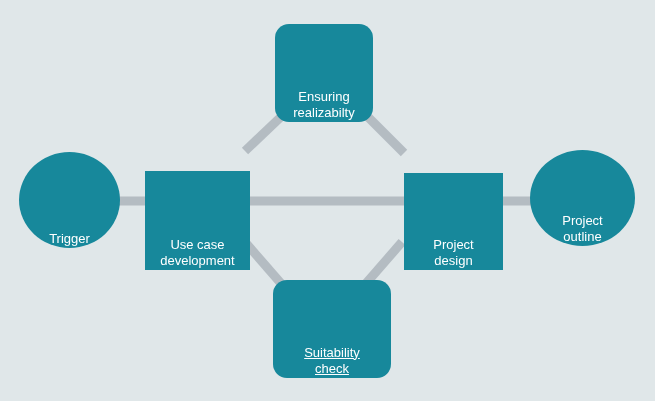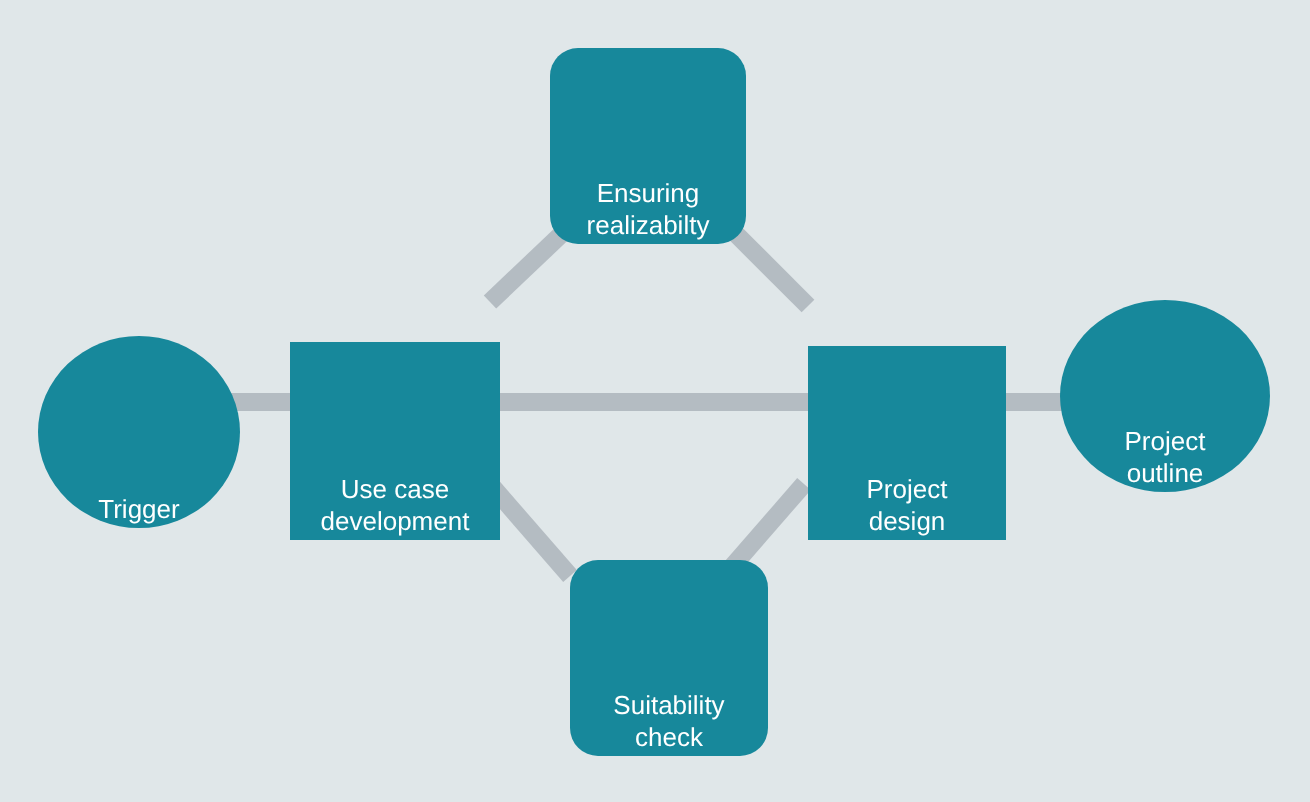--- a/index.html
+++ b/index.html
@@ -49,24 +49,24 @@
   }
   .node.rect {
     border-radius: 0;
     margin-top: 24px;
   }
   .node.rounded {
     border-radius: 14px;
   }
 
   
-  #node-trigger       { left: 19px;  top: 168px; width: 101px; height: 96px; }
+  #node-trigger       { left: 19px;  top: 152px; width: 101px; height: 96px; }
   #node-use-case      { left: 145px; top: 147px; width: 105px; height: 99px; }
   #node-ensuring      { left: 275px; top: 24px;  width: 98px;  height: 98px; }
-  #node-suitability   { left: 285px; top: 280px; width: 99px;  height: 98px; }
+  #node-suitability   { left: 273px; top: 280px; width: 118px;  height: 98px; text-decoration: underline; }
   #node-project-design{ left: 404px; top: 149px; width: 99px;  height: 97px; }
   #node-project-outline{left: 530px; top: 150px; width: 105px; height: 96px; }
 </style>
 </head>
 <body>
 
 <div id="diagram-canvas">
 
   <svg id="connector-layer" viewBox="0 0 655 401" width="655" height="401" xmlns="http://www.w3.org/2000/svg">
     <g stroke="#b4bcc2" stroke-width="9" stroke-linecap="butt" fill="none">

